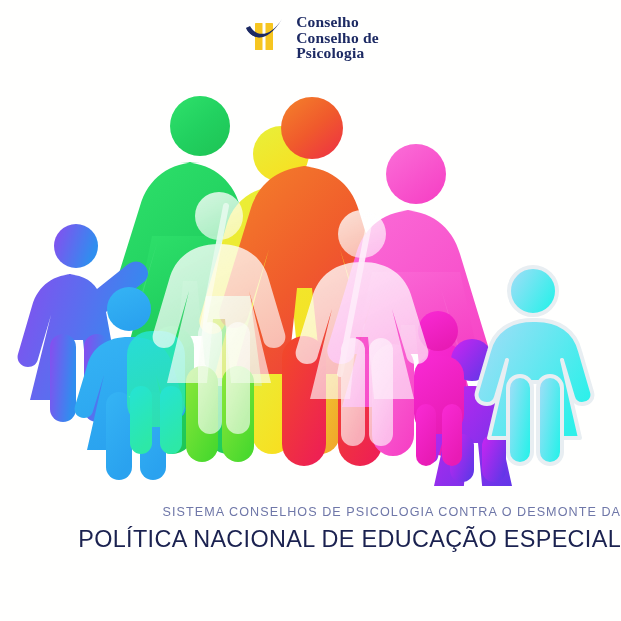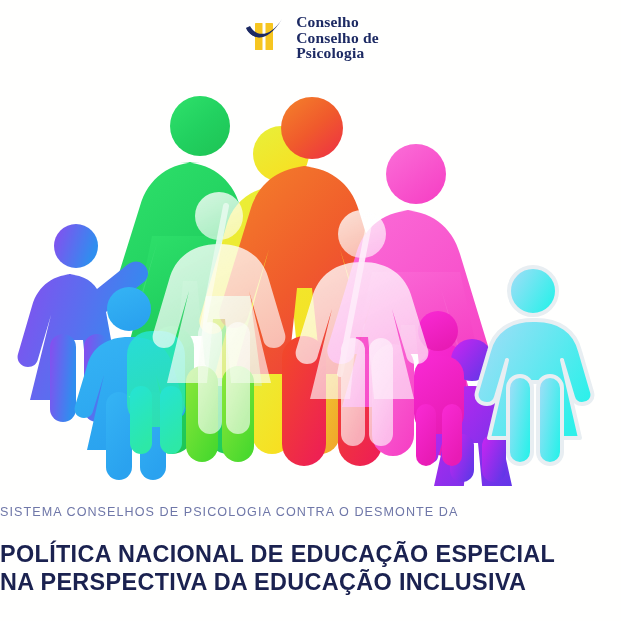--- a/index.html
+++ b/index.html
@@ -53,40 +53,40 @@
     top: 86px;
     width: 621px;
     height: 400px;
   }
   .illustration svg { display: block; width: 621px; height: 400px; }
 
   
   .titles {
     position: absolute;
     left: 0;
-    right: 10px;
+    right: 0;
     top: 504px;
-    text-align: left;
+    text-align: right;
   }
   .eyebrow {
     color: #6f77a8;
     font-size: 12.6px;
     font-weight: 400;
     letter-spacing: 1.05px;
     line-height: 16px;
     white-space: nowrap;
   }
   .headline {
     color: #1b2250;
-    font-weight: 700;
+    font-weight: 400;
     font-size: 23.4px;
     letter-spacing: 0.35px;
     line-height: 27.5px;
     white-space: nowrap;
-    margin-top: 21px;
+    margin-top: 6px;
   }
   .headline .l2 { display: block; }
 </style>
 </head>
 <body>
 
 <div class="poster">
 
   <div class="logo-block">
     <div class="logo-mark">
@@ -308,17 +308,16 @@
         <rect x="369" y="252" width="24" height="108" rx="12" fill="url(#gWhiteFig)"></rect>
         <path d="M369 138 L340 288" stroke="#ffffff" stroke-width="6" stroke-linecap="round" opacity="0.95"></path>
       </g>
     </svg>
   </div>
 
   <div class="titles">
     <div class="eyebrow">SISTEMA CONSELHOS DE PSICOLOGIA CONTRA O DESMONTE DA</div>
     <div class="headline">
       <span class="l1">POLÍTICA NACIONAL DE EDUCAÇÃO ESPECIAL</span>
-      <span class="l2">NA PERSPECTIVA DA EDUCAÇÃO INCLUSIVA</span>
     </div>
   </div>
 
 </div>
 
 </body></html>

